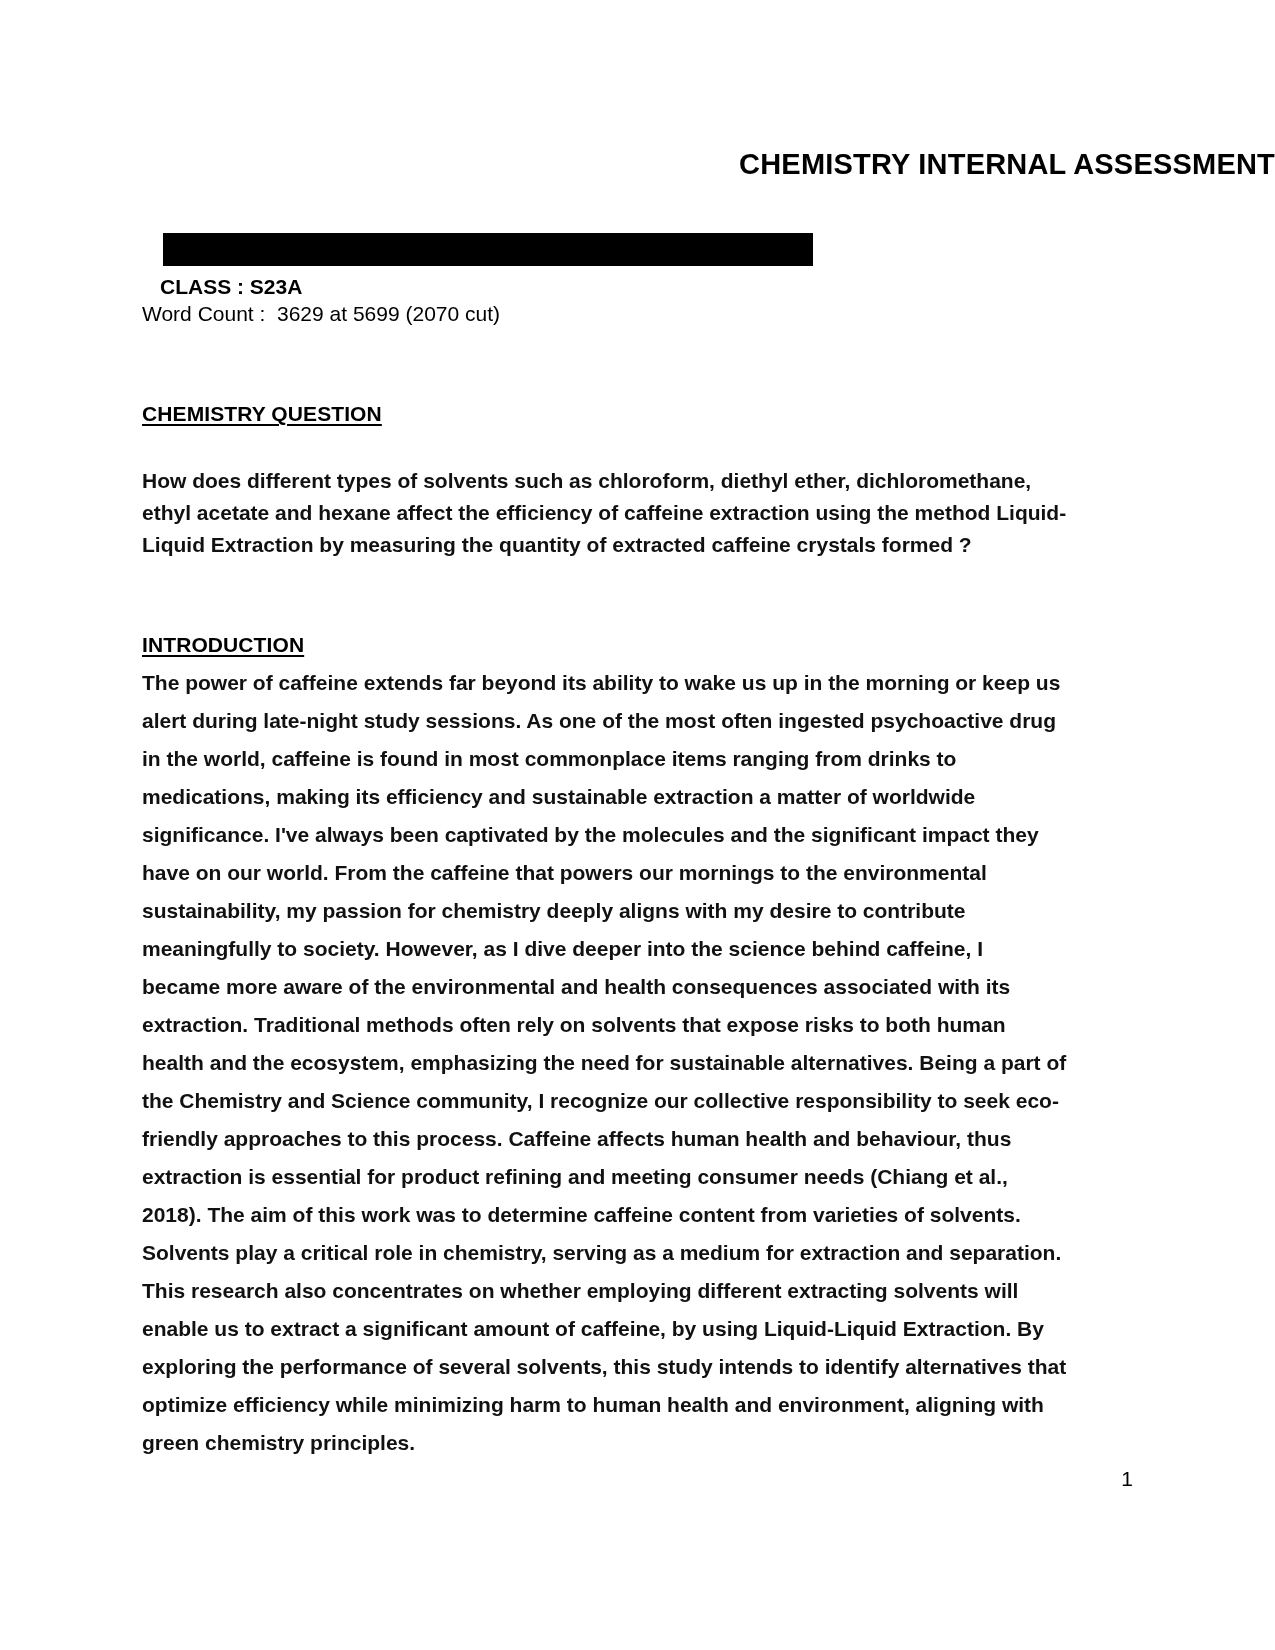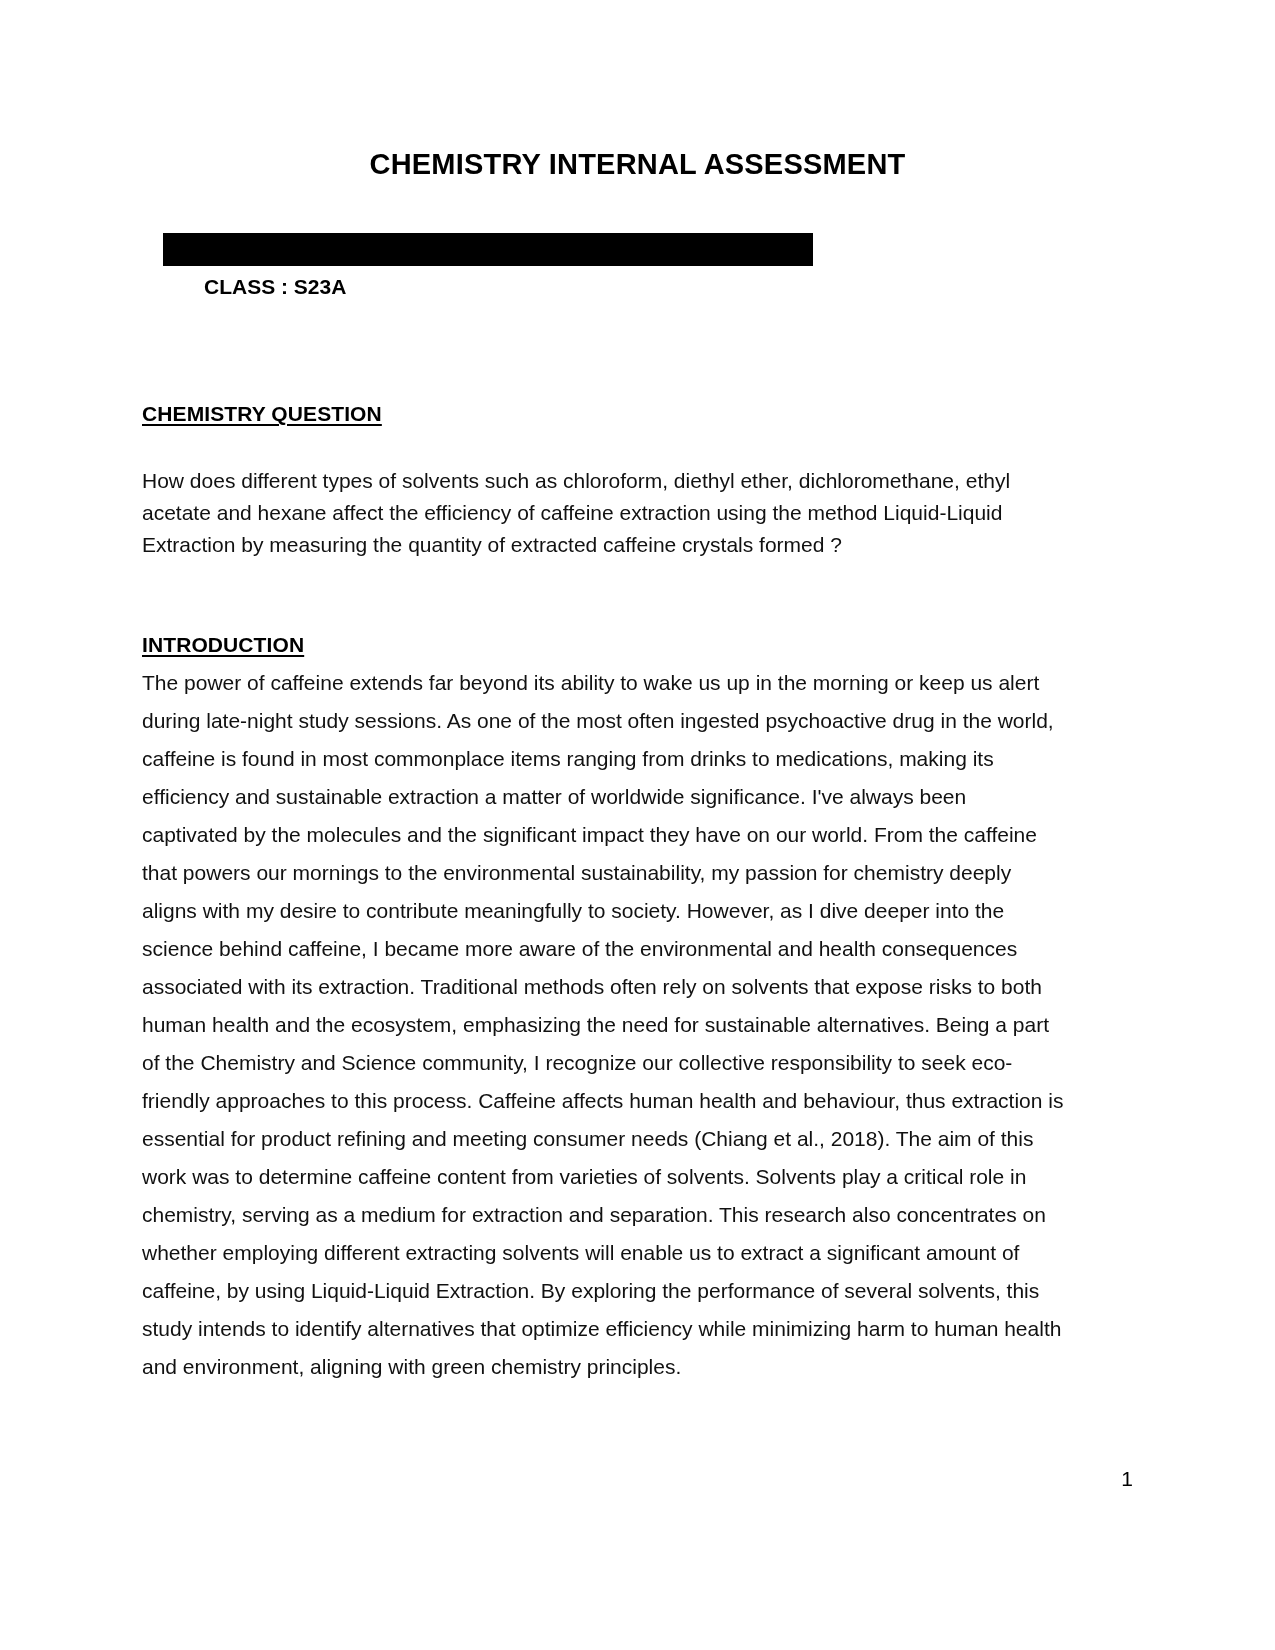--- a/index.html
+++ b/index.html
@@ -18,21 +18,21 @@
     color: #000000;
     -webkit-font-smoothing: antialiased;
   }
 
   
   .doc-title {
     position: absolute;
     left: 0;
     top: 138px;
     width: 1275px;
-    text-align: center;
+    text-align: right;
     font-size: 29px;
     font-weight: bold;
     letter-spacing: 0.2px;
     line-height: 1.2;
     margin-top: 9px;
   }
 
   
   .redaction-bar {
     position: absolute;
@@ -45,21 +45,20 @@
 
   
   .class-line {
     position: absolute;
     left: 160px;
     top: 272px;
     font-size: 21px;
     font-weight: bold;
     line-height: 1.45;
     white-space: pre;
-    margin-left: 44px;
   }
 
   
   .wordcount-line {
     position: absolute;
     left: 142px;
     top: 299px;
     font-size: 21px;
     font-weight: normal;
     line-height: 1.45;
@@ -78,21 +77,21 @@
   }
   #heading-research { top: 385px; }
   #heading-introduction { top: 616px; text-align: right; }
 
   
   .body-paragraph {
     position: absolute;
     left: 142px;
     width: 925px;
     font-size: 21px;
-    font-weight: normal;
+    font-weight: bold;
     text-align: left;
     color: #111111;
   }
   #para-research-question {
     top: 444px;
     line-height: 32px;
   }
   #para-introduction {
     top: 643px;
     line-height: 38px;
@@ -113,20 +112,21 @@
 <body>
 
 <div class="page">
 
   <h1 class="doc-title">CHEMISTRY INTERNAL ASSESSMENT</h1>
 
   <div class="redaction-bar"></div>
 
   <div class="class-line">CLASS : S23A</div>
 
+  <div class="wordcount-line">Word Count :  3629 at 5699 (2070 cut)</div>
 
   <h2 class="section-heading" id="heading-research">CHEMISTRY QUESTION</h2>
 
   <p class="body-paragraph" id="para-research-question">How does different types of solvents such as chloroform, diethyl ether, dichloromethane, ethyl acetate and hexane affect the efficiency of caffeine extraction using the method Liquid-Liquid Extraction by measuring the quantity of extracted caffeine crystals formed ?</p>
 
   <h2 class="section-heading" id="heading-introduction">INTRODUCTION</h2>
 
   <p class="body-paragraph" id="para-introduction">The power of caffeine extends far beyond its ability to wake us up in the morning or keep us alert during late-night study sessions. As one of the most often ingested psychoactive drug in the world, caffeine is found in most commonplace items ranging from drinks to medications, making its efficiency and sustainable extraction a matter of worldwide significance. I've always been captivated by the molecules and the significant impact they have on our world. From the caffeine that powers our mornings to the environmental sustainability, my passion for chemistry deeply aligns with my desire to contribute meaningfully to society. However, as I dive deeper into the science behind caffeine, I became more aware of the environmental and health consequences associated with its extraction. Traditional methods often rely on solvents that expose risks to both human health and the ecosystem, emphasizing the need for sustainable alternatives. Being a part of the Chemistry and Science community, I recognize our collective responsibility to seek eco-friendly approaches to this process. Caffeine affects human health and behaviour, thus extraction is essential for product refining and meeting consumer needs (Chiang et al., 2018). The aim of this work was to determine caffeine content from varieties of solvents. Solvents play a critical role in chemistry, serving as a medium for extraction and separation. This research also concentrates on whether employing different extracting solvents will enable us to extract a significant amount of caffeine, by using Liquid-Liquid Extraction. By exploring the performance of several solvents, this study intends to identify alternatives that optimize efficiency while minimizing harm to human health and environment, aligning with green chemistry principles.</p>
 
   <div class="page-number">1</div>

